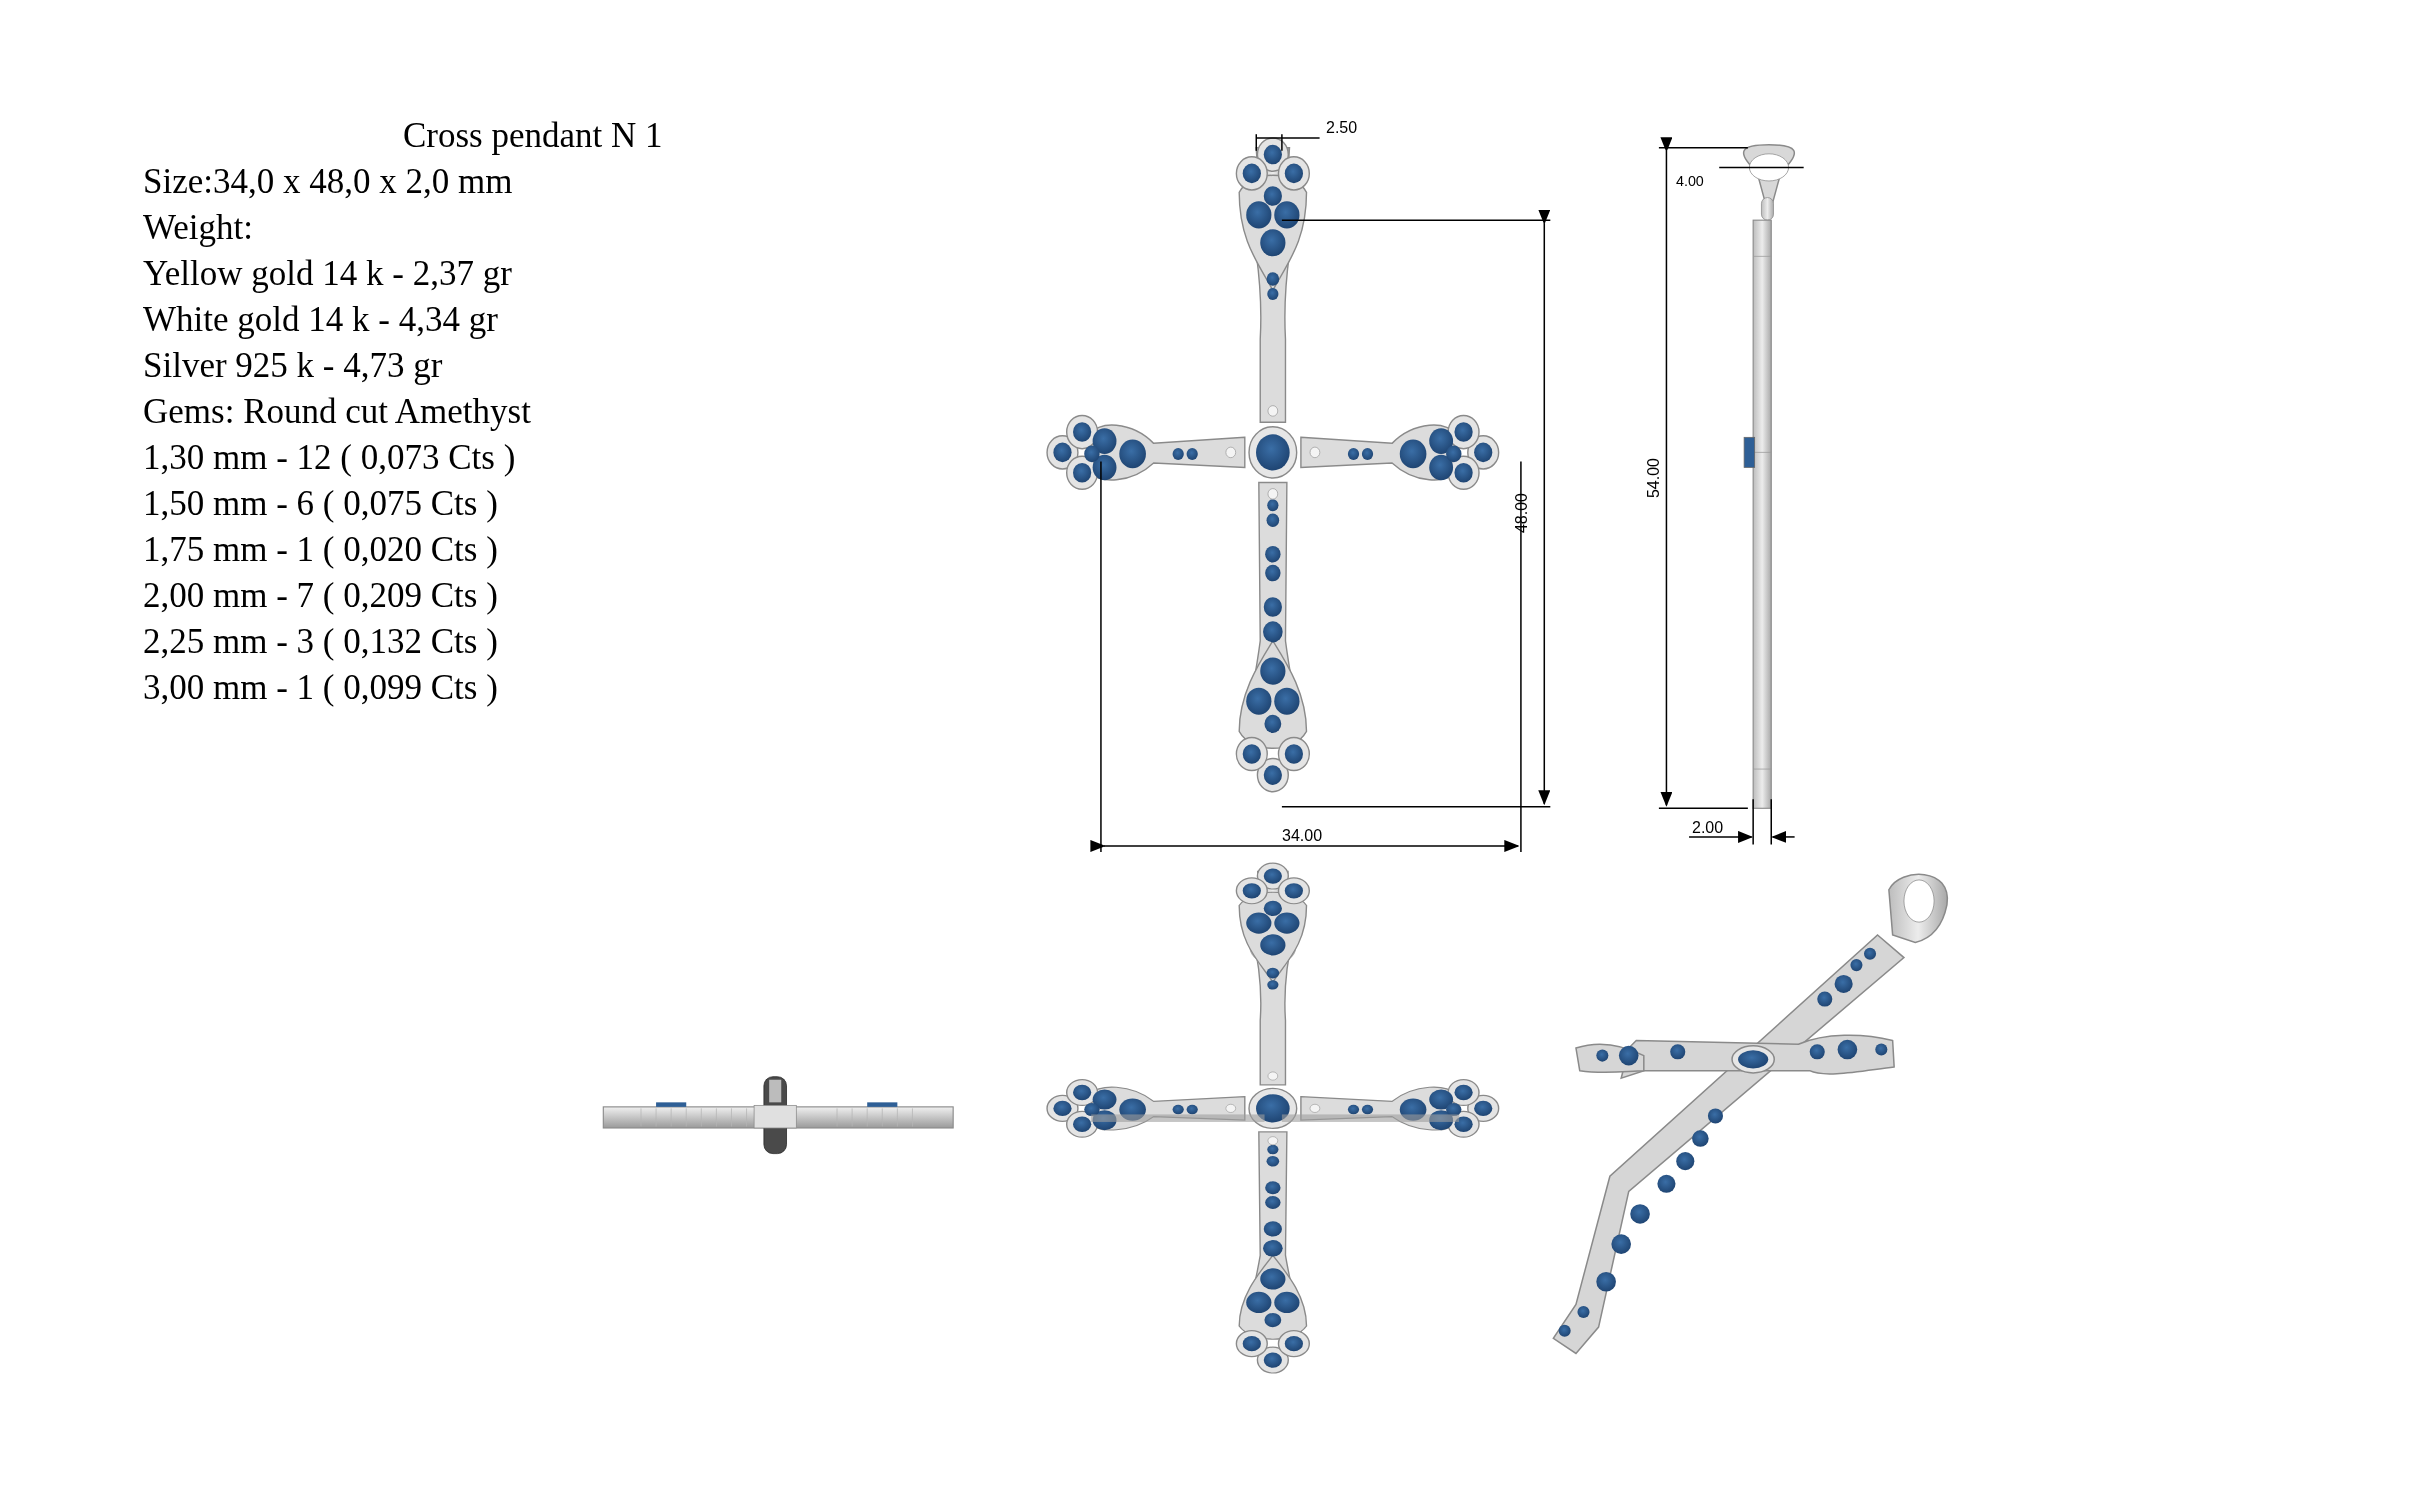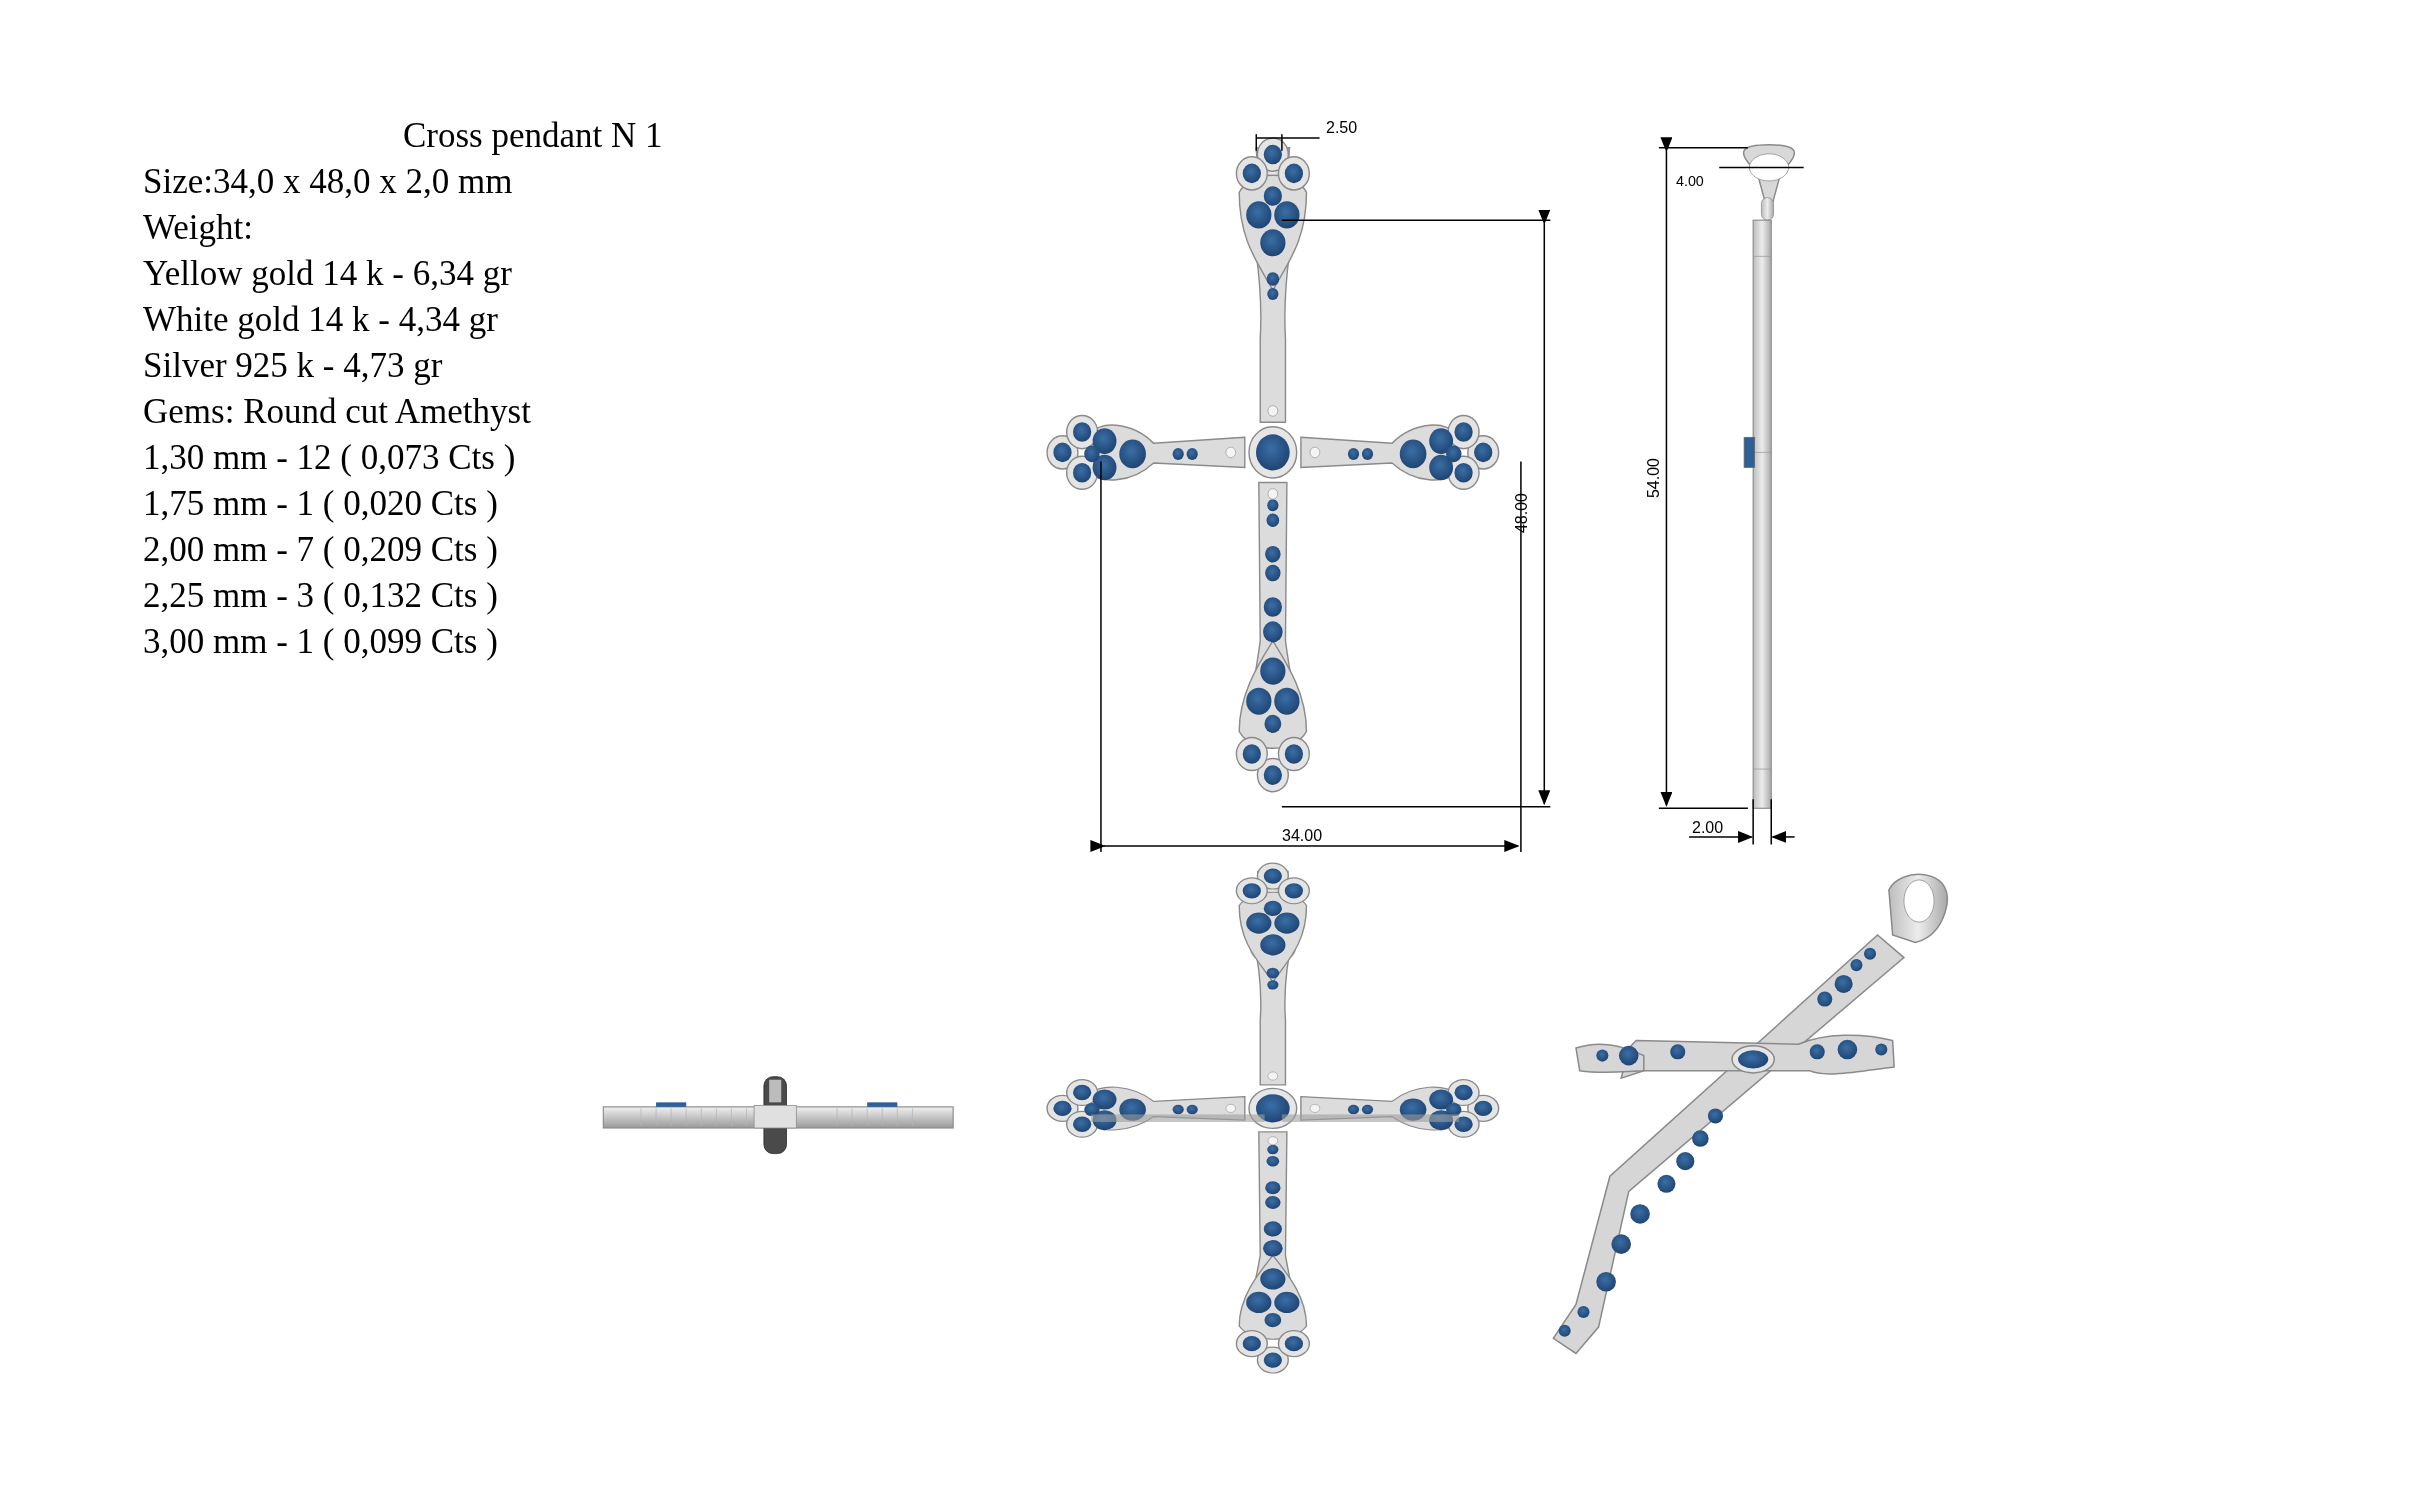--- a/index.html
+++ b/index.html
@@ -11,25 +11,26 @@
   .dim.v { transform:rotate(-90deg); transform-origin:center center; }
   svg { position:absolute; left:0; top:0; }
 </style>
 </head>
 <body>
 
 <div class="spec">
   <div class="title">Cross pendant N 1</div>
   <div>Size:34,0 x 48,0 x 2,0 mm</div>
   <div>Weight:</div>
-  <div>Yellow gold 14 k - 6,34 gr</div>
+  <div>Yellow gold 14 k - 2,37 gr</div>
   <div>White gold 14 k - 4,34 gr</div>
   <div>Silver 925 k - 4,73 gr</div>
   <div>Gems: Round cut Amethyst</div>
   <div>1,30 mm - 12 ( 0,073 Cts )</div>
+  <div>1,50 mm - 6 ( 0,075 Cts )</div>
   <div>1,75 mm - 1 ( 0,020 Cts )</div>
   <div>2,00 mm - 7 ( 0,209 Cts )</div>
   <div>2,25 mm - 3 ( 0,132 Cts )</div>
   <div>3,00 mm - 1 ( 0,099 Cts )</div>
 </div>
 
 <svg width="2413" height="1508" viewBox="0 0 3200 2000">
   <defs>
     <linearGradient id="metal" x1="0" x2="1" y1="0" y2="0">
       <stop offset="0" stop-color="#bdbdbd"></stop>

